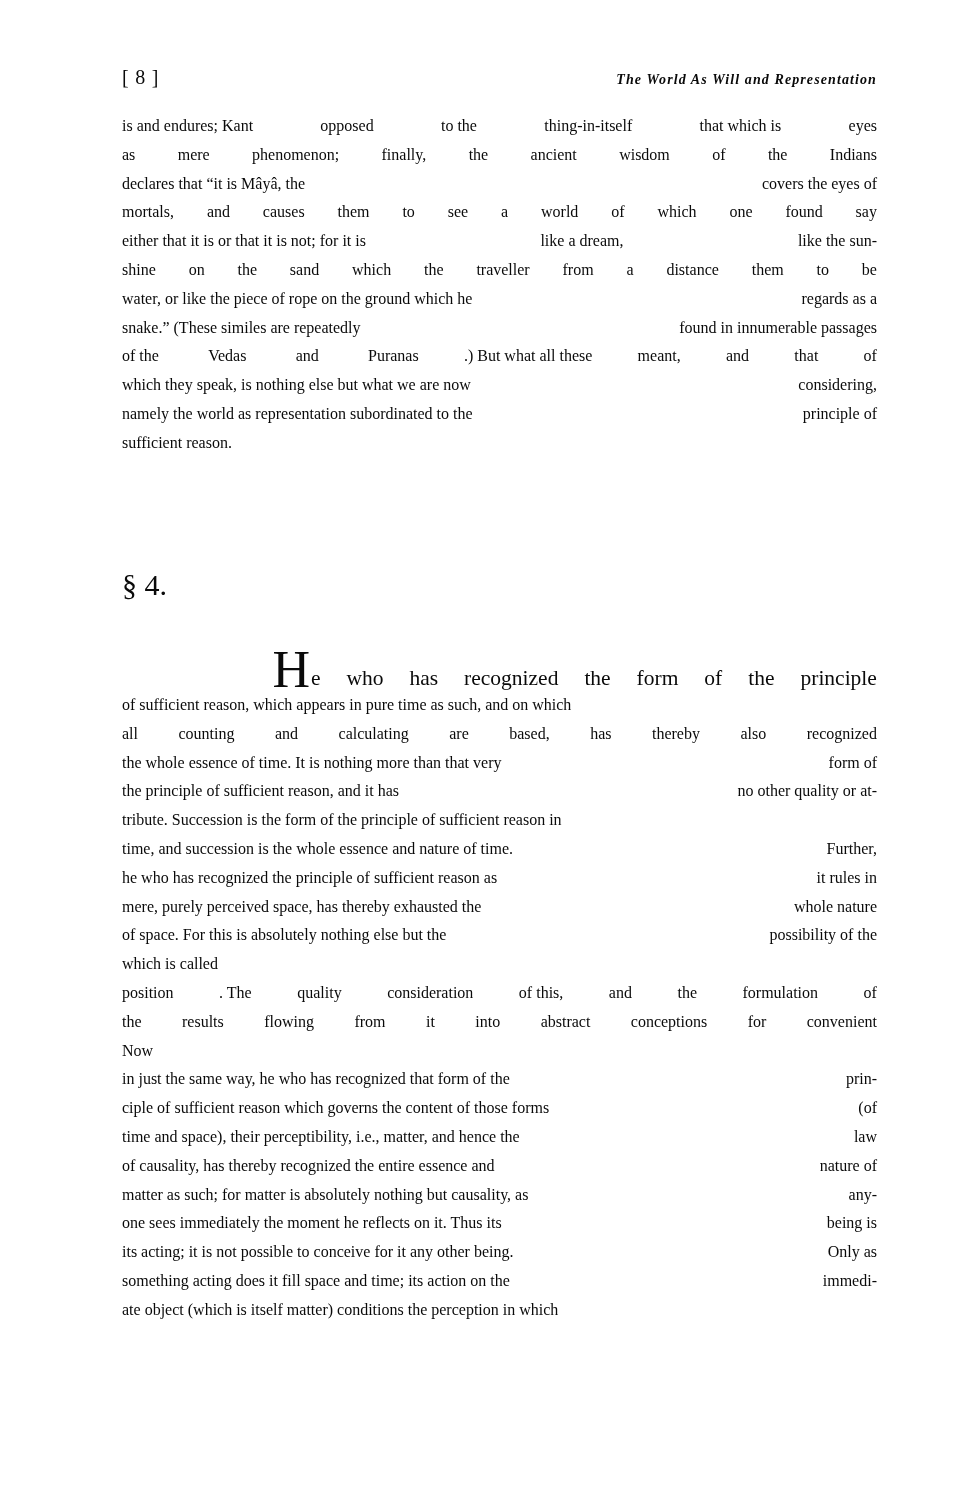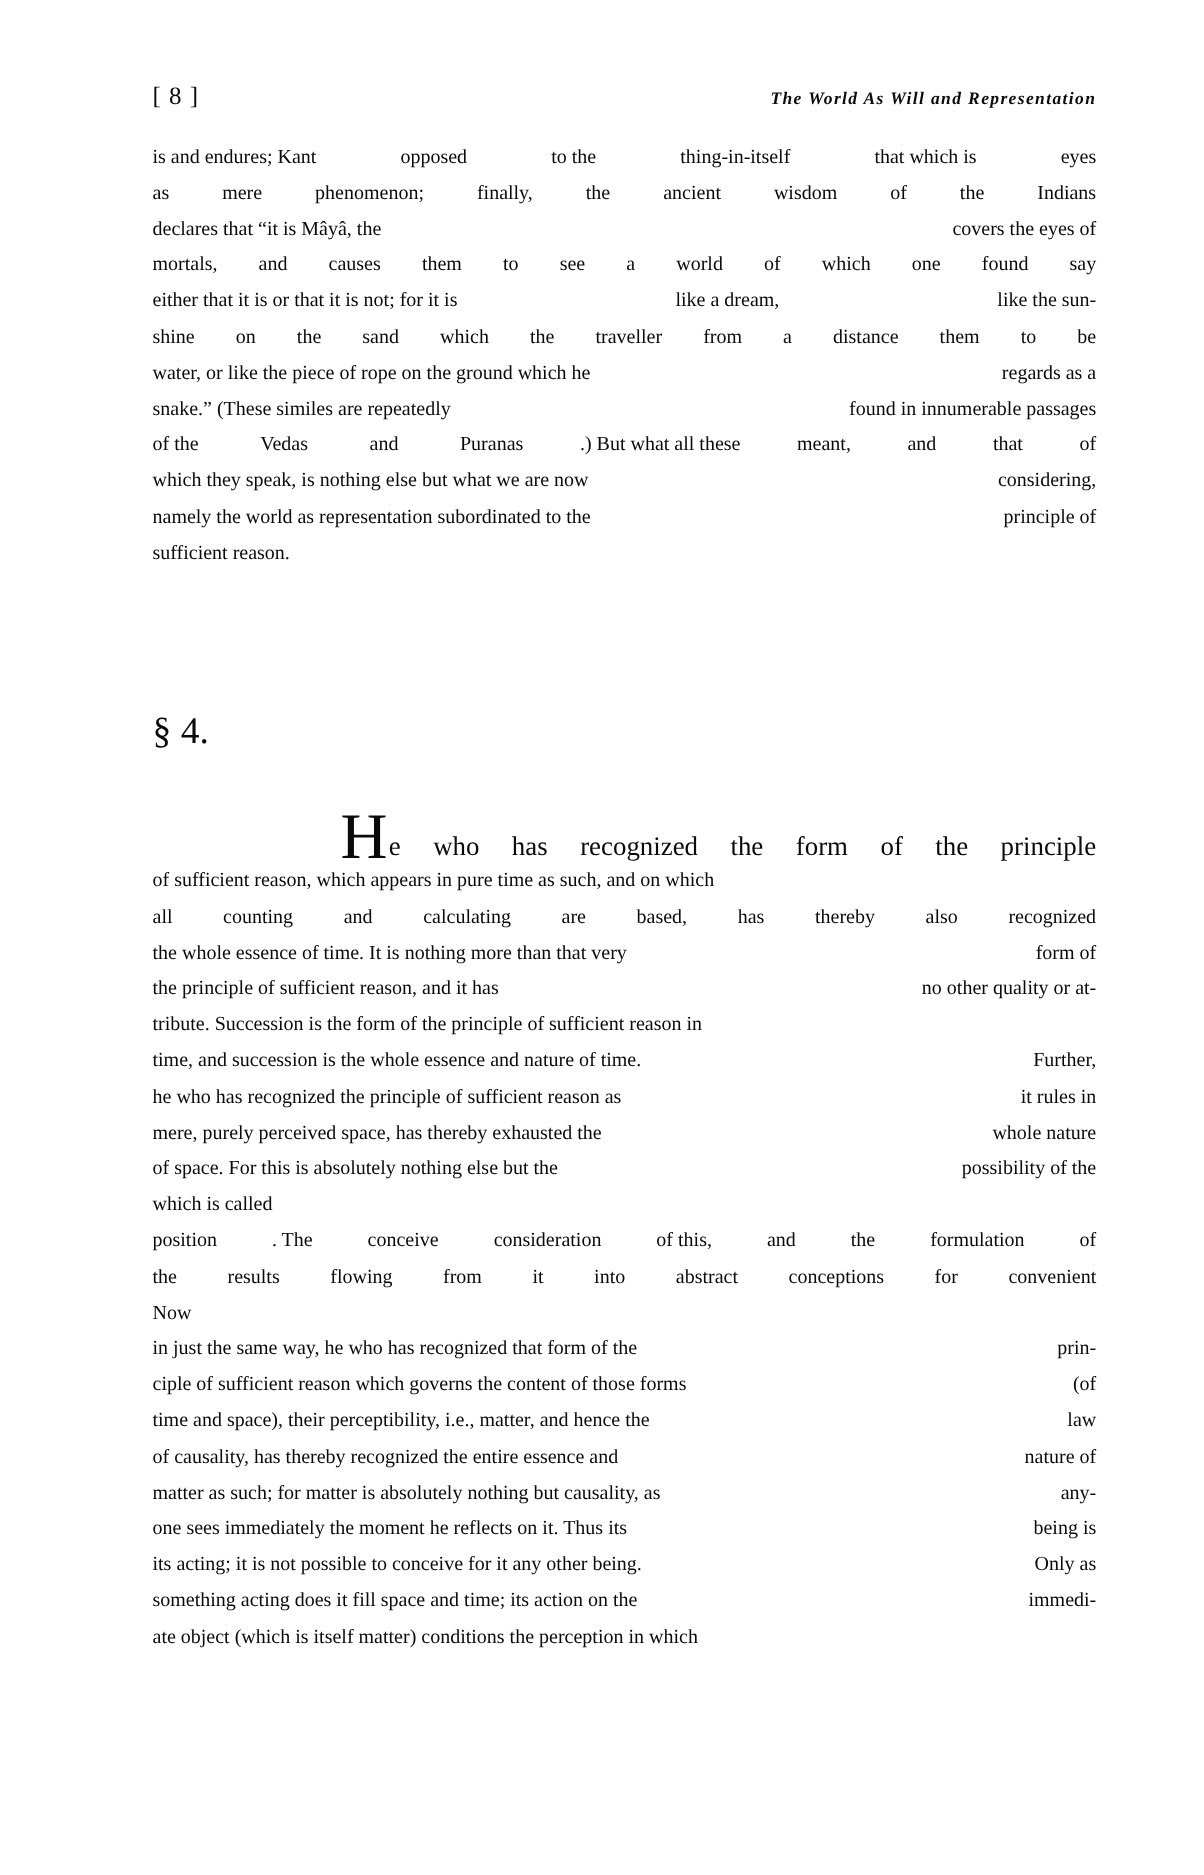--- a/index.html
+++ b/index.html
@@ -256,21 +256,21 @@
       <div class="line j">
         <span>of space. For this is absolutely nothing else but the</span>
         <span>possibility of the</span>
       </div>
       <div class="line j">
         <span>which is called</span>
       </div>
       <div class="line j">
         <span class="ital">position</span>
         <span>. The</span>
-        <span>conceive</span>
+        <span>quality</span>
         <span>consideration</span>
         <span>of this,</span>
         <span>and</span>
         <span>the</span>
         <span>formulation</span>
         <span>of</span>
       </div>
       <div class="line j">
         <span>the</span>
         <span>results</span>

